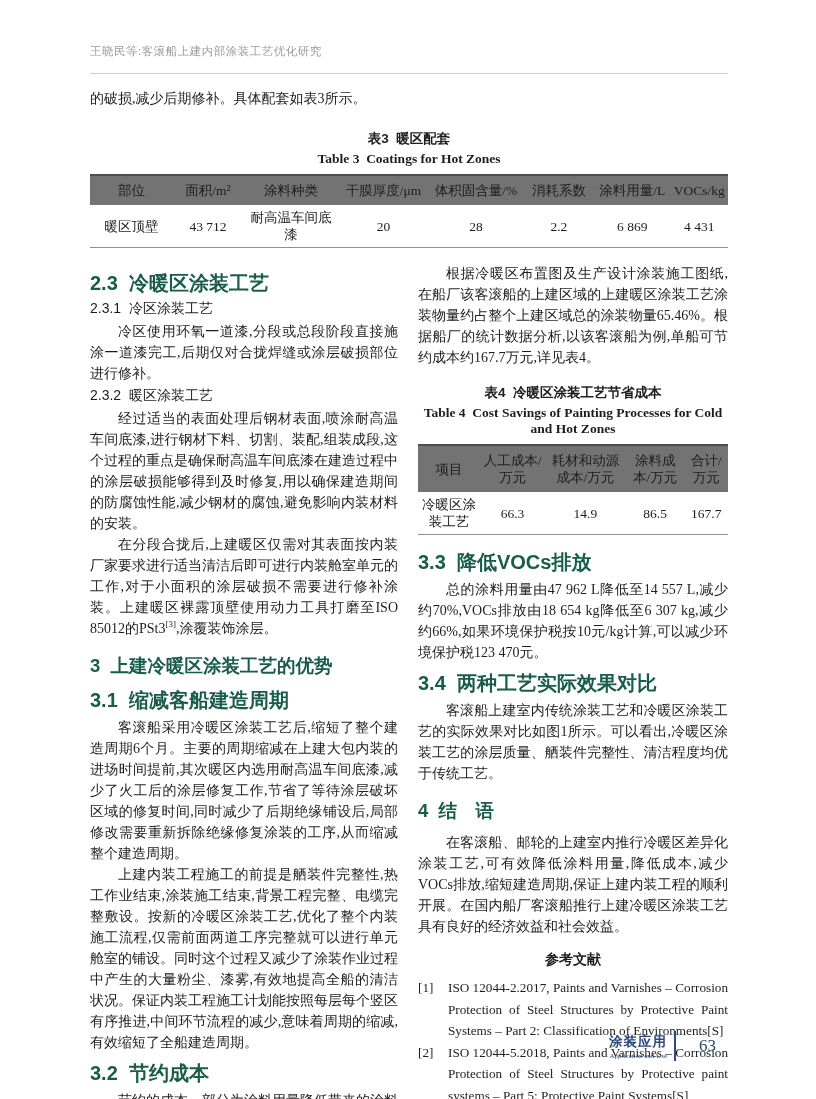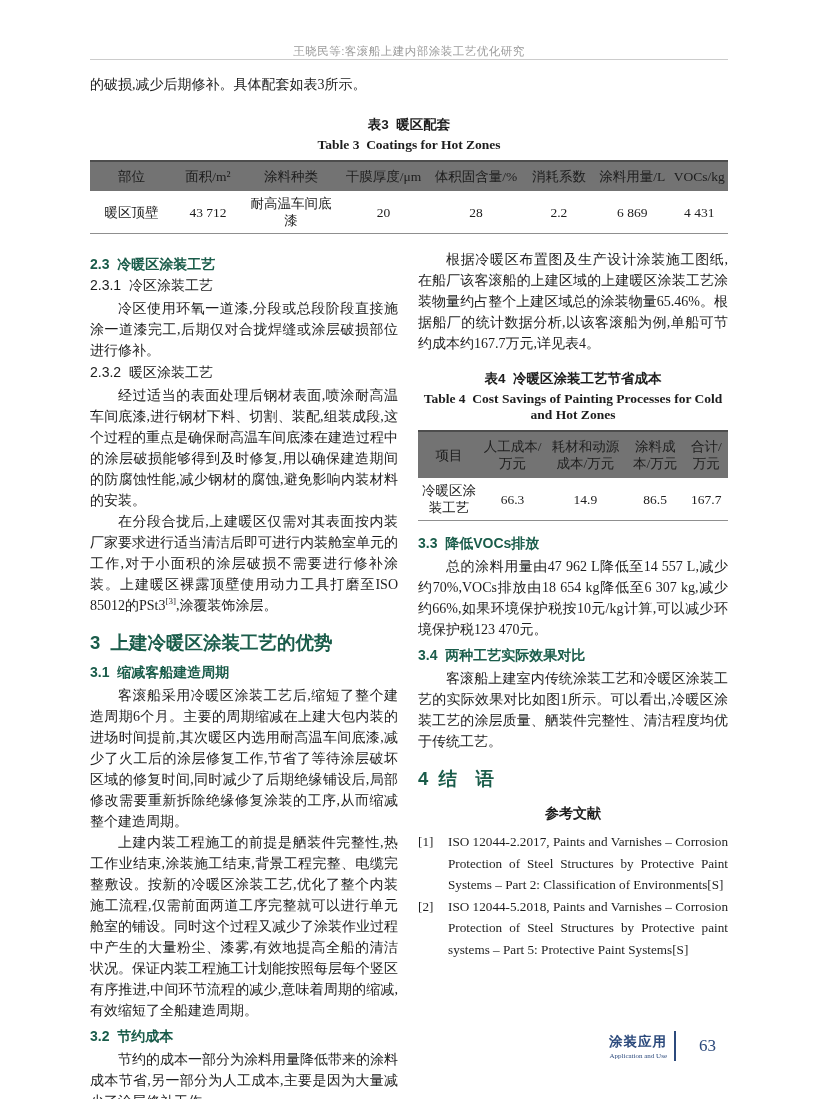--- a/index.html
+++ b/index.html
@@ -12,22 +12,22 @@
     font-family:"Liberation Serif", serif;
     color:#1d1d1d;
     overflow:hidden;
   }
   .content {
     position:absolute; left:90px; top:44px; width:638px;
   }
   .running-head {
     font-family:"Liberation Sans", sans-serif;
     font-size:11.5px; color:#9b9b9b;
-    text-align:center;
-    padding-bottom:0;
+    text-align:left;
+    padding-bottom:14px;
     border-bottom:1px solid #cccccc;
     letter-spacing:0.5px;
   }
   .intro-p {
     margin-top:14px;
     font-size:14px; line-height:21px;
     text-align:justify;
   }
   .tbl-caption-zh {
     margin-top:21px;
@@ -68,21 +68,21 @@
   }
   .col-left  { width:308px; }
   .col-right { width:310px; }
   .body-p {
     font-size:14px; line-height:21px;
     text-align:justify;
     text-indent:2em;
   }
   .h-green-sub {
     font-family:"Liberation Sans", sans-serif;
-    font-weight:bold; font-size:14px;
+    font-weight:bold; font-size:20px;
     color:#1a5c4a;
     margin:7px 0 3px 0;
     white-space:pre-wrap;
   }
   .h-plain-sub {
     font-family:"Liberation Sans", sans-serif;
     font-weight:normal; font-size:14px;
     color:#1d1d1d;
     margin:3px 0 3px 0;
     white-space:pre-wrap;
@@ -220,20 +220,21 @@
               <td>167.7</td>
             </tr>
           </tbody>
         </table>
 
         <div class="h-green-sub" style="margin-top:14px;">3.3  降低VOCs排放</div>
         <p class="body-p">总的涂料用量由47 962 L降低至14 557 L,减少约70%,VOCs排放由18 654 kg降低至6 307 kg,减少约66%,如果环境保护税按10元/kg计算,可以减少环境保护税123 470元。</p>
         <div class="h-green-sub">3.4  两种工艺实际效果对比</div>
         <p class="body-p">客滚船上建室内传统涂装工艺和冷暖区涂装工艺的实际效果对比如图1所示。可以看出,冷暖区涂装工艺的涂层质量、舾装件完整性、清洁程度均优于传统工艺。</p>
         <div class="h-green-big">4  结　语</div>
+        <p class="body-p">在客滚船、邮轮的上建室内推行冷暖区差异化涂装工艺,可有效降低涂料用量,降低成本,减少VOCs排放,缩短建造周期,保证上建内装工程的顺利开展。在国内船厂客滚船推行上建冷暖区涂装工艺具有良好的经济效益和社会效益。</p>
 
         <div class="ref-title">参考文献</div>
         <div class="ref-item">
           <span class="ref-label">[1]</span>
           <span class="ref-text">ISO 12044-2.2017, Paints and Varnishes – Corrosion Protection of Steel Structures by Protective Paint Systems – Part 2: Classification of Environments[S]</span>
         </div>
         <div class="ref-item">
           <span class="ref-label">[2]</span>
           <span class="ref-text">ISO 12044-5.2018, Paints and Varnishes – Corrosion Protection of Steel Structures by Protective paint systems – Part 5: Protective Paint Systems[S]</span>
         </div>

